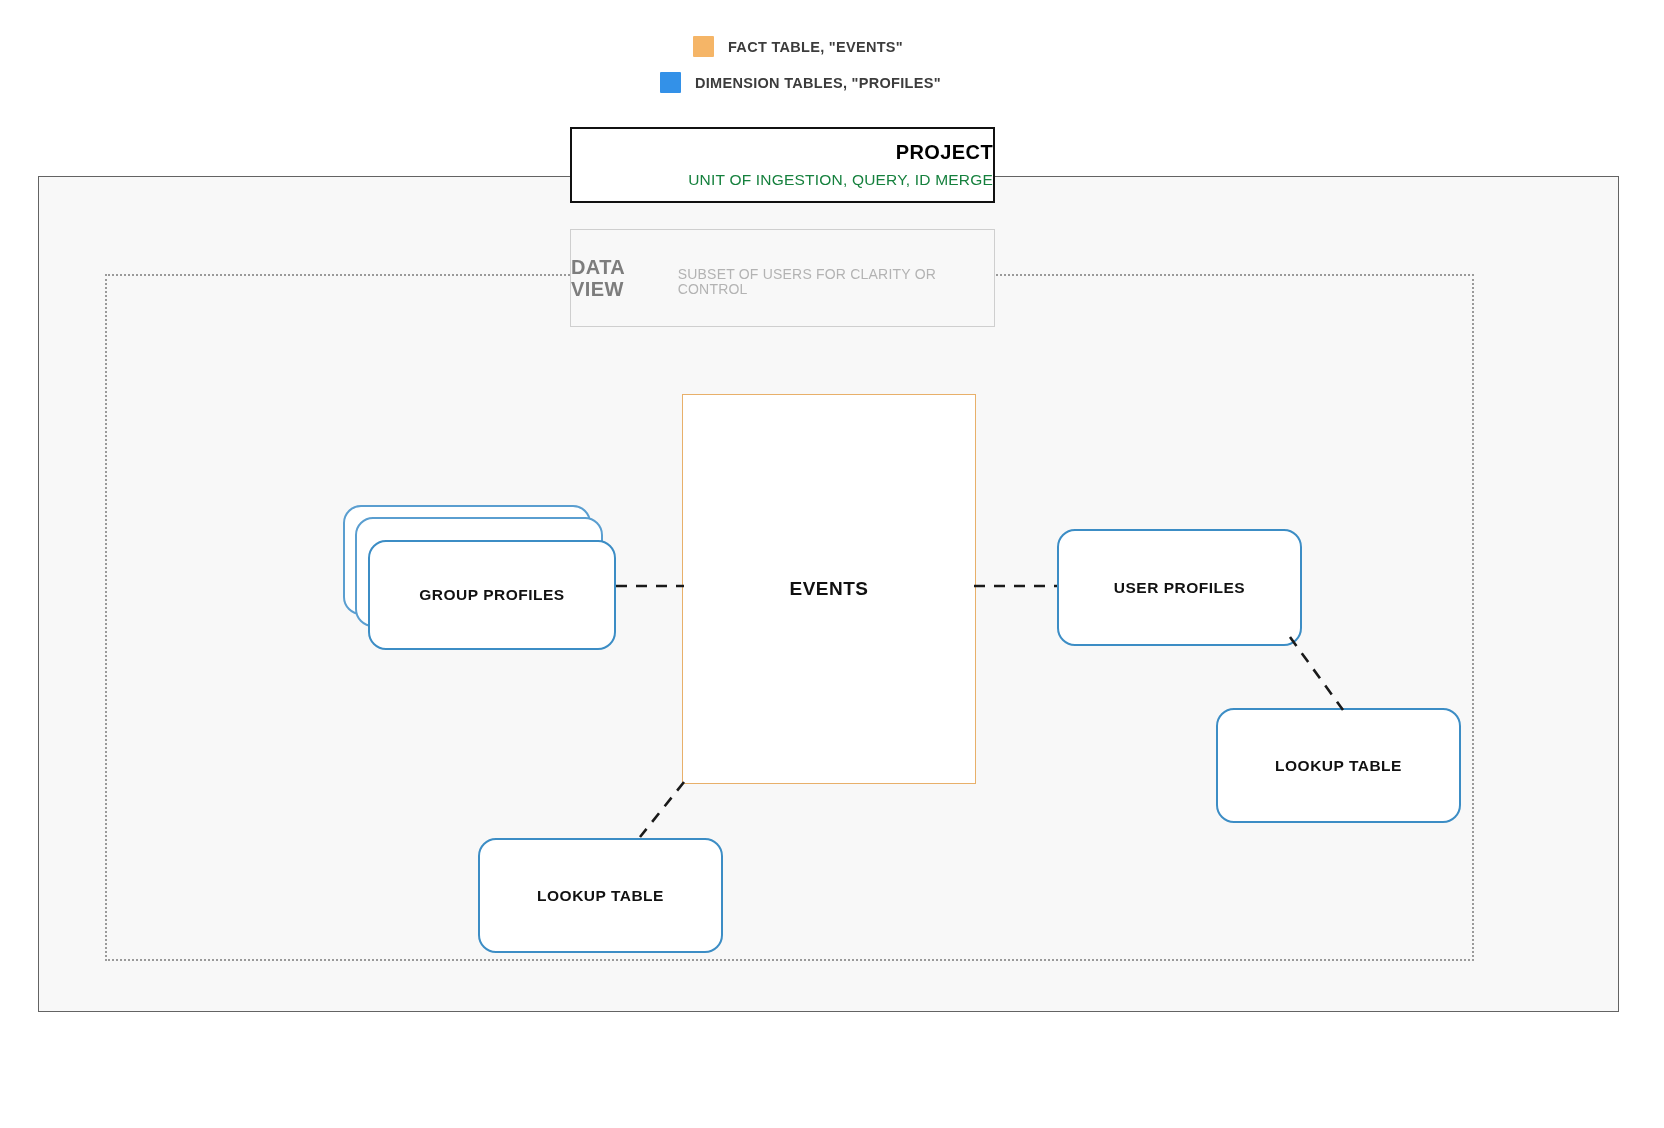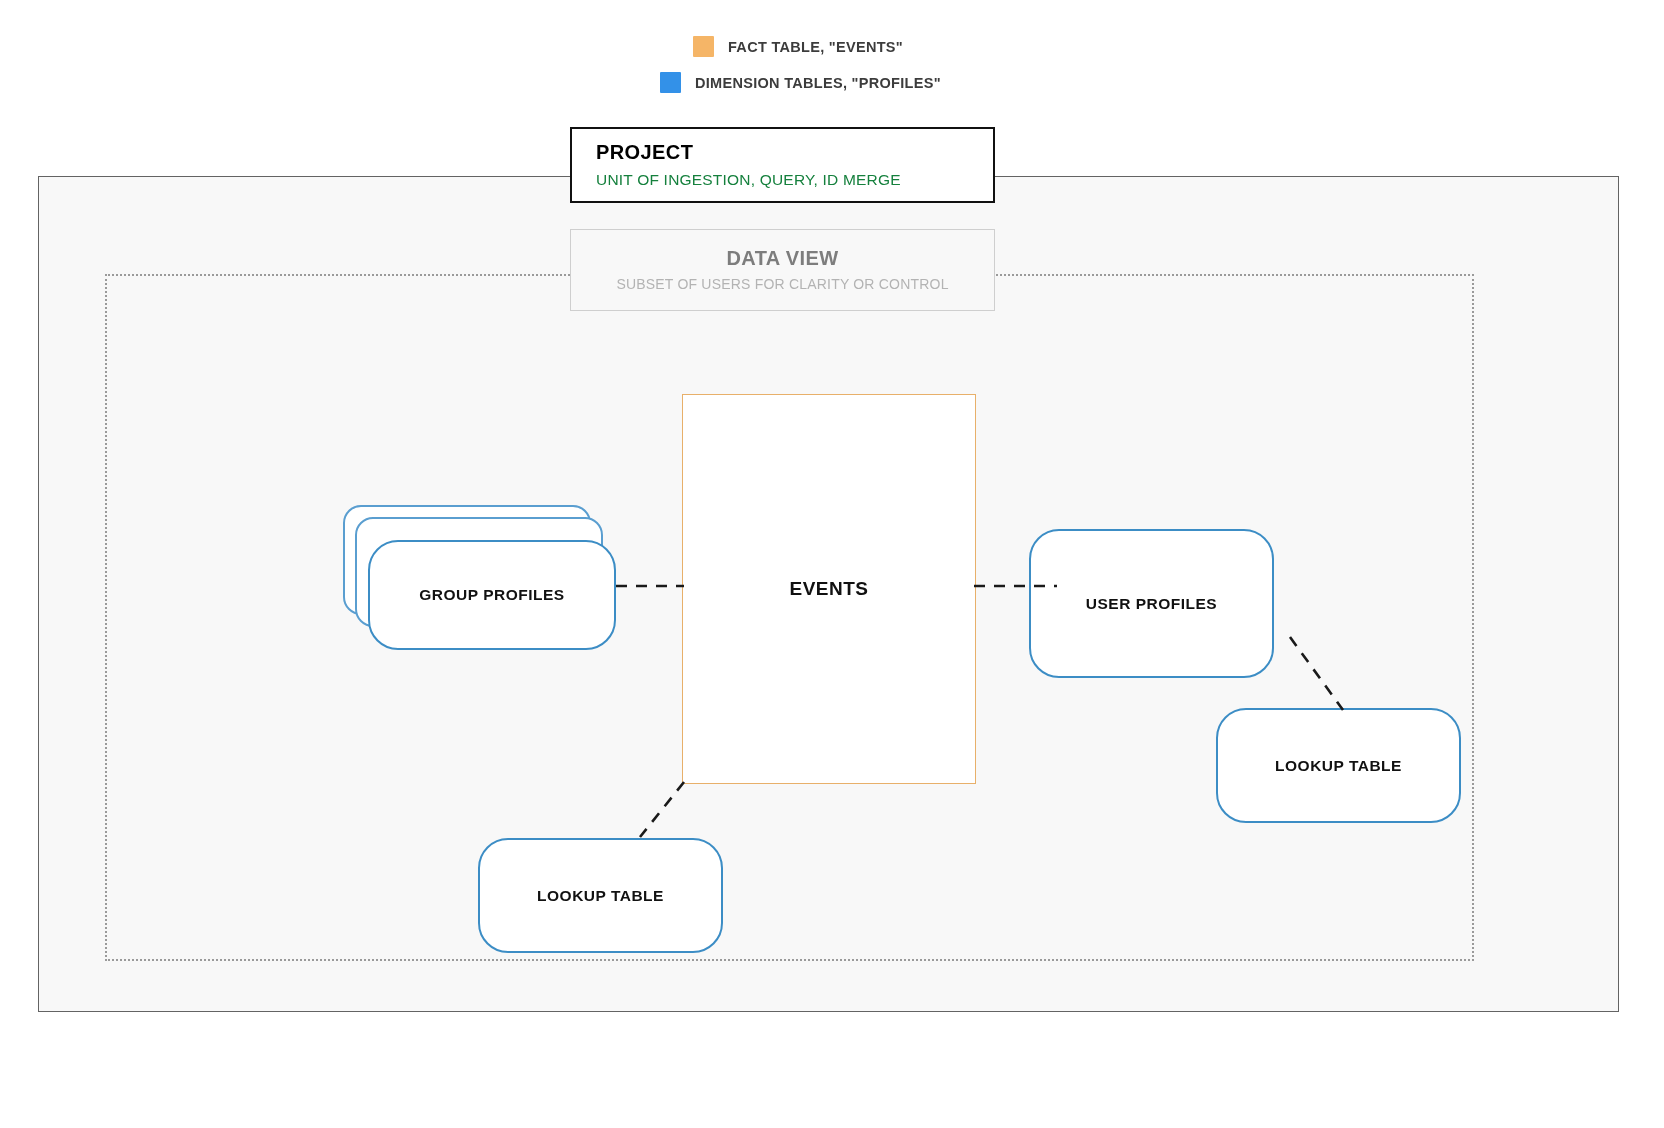--- a/index.html
+++ b/index.html
@@ -66,24 +66,23 @@
     position: absolute;
     left: 570px;
     top: 127px;
     width: 425px;
     height: 76px;
     background: #ffffff;
     border: 2px solid #111111;
     box-sizing: border-box;
     display: flex;
     flex-direction: column;
-    align-items: flex-start;
+    align-items: flex-end;
     justify-content: center;
     z-index: 6;
-    padding-left: 24px;
   }
   .project-title {
     font-size: 20px;
     font-weight: bold;
     color: #000000;
     letter-spacing: 0.4px;
     line-height: 1.1;
   }
   .project-subtitle {
     font-size: 15.5px;
@@ -105,26 +104,26 @@
     box-sizing: border-box;
     background: transparent;
   }
 
   
   .dataview-box {
     position: absolute;
     left: 570px;
     top: 229px;
     width: 425px;
-    height: 82px;
+    height: 98px;
     background: #f8f8f8;
     border: 1.5px solid #cfcfcf;
     box-sizing: border-box;
     display: flex;
-    flex-direction: column;
+    flex-direction: row;
     align-items: center;
     justify-content: center;
     z-index: 6;
   }
   .dataview-title {
     font-size: 20px;
     font-weight: bold;
     color: #7d7d7d;
     letter-spacing: 0.4px;
     line-height: 1.1;
@@ -158,21 +157,21 @@
     font-weight: bold;
     color: #111111;
     letter-spacing: 0.5px;
   }
 
   
   .card {
     position: absolute;
     background: #ffffff;
     border: 2px solid #3c8dc5;
-    border-radius: 30px;
+    border-radius: 18px;
     box-sizing: border-box;
     display: flex;
     align-items: center;
     justify-content: center;
     z-index: 5;
   }
   .card-label {
     font-size: 15.5px;
     font-weight: bold;
     color: #111111;
@@ -186,21 +185,21 @@
     background: #ffffff;
     border: 2px solid #5a9ed0;
     border-radius: 18px;
     box-sizing: border-box;
     z-index: 3;
   }
   .stack-ghost-back  { left: 343px; top: 505px; width: 248px; height: 110px; }
   .stack-ghost-mid   { left: 355px; top: 517px; width: 248px; height: 110px; }
   .card-group        { left: 368px; top: 540px; width: 248px; height: 110px; z-index: 5; }
 
-  .card-user   { left: 1029px; top: 529px; width: 245px; height: 149px; }
+  .card-user   { left: 1057px; top: 529px; width: 245px; height: 117px; }
   .card-lookup-right { left: 1216px; top: 708px; width: 245px; height: 115px; }
   .card-lookup-left  { left: 478px; top: 838px; width: 245px; height: 115px; }
 
   
   #connectors {
     position: absolute;
     left: 0; top: 0;
     width: 1664px;
     height: 1128px;
     pointer-events: none;

